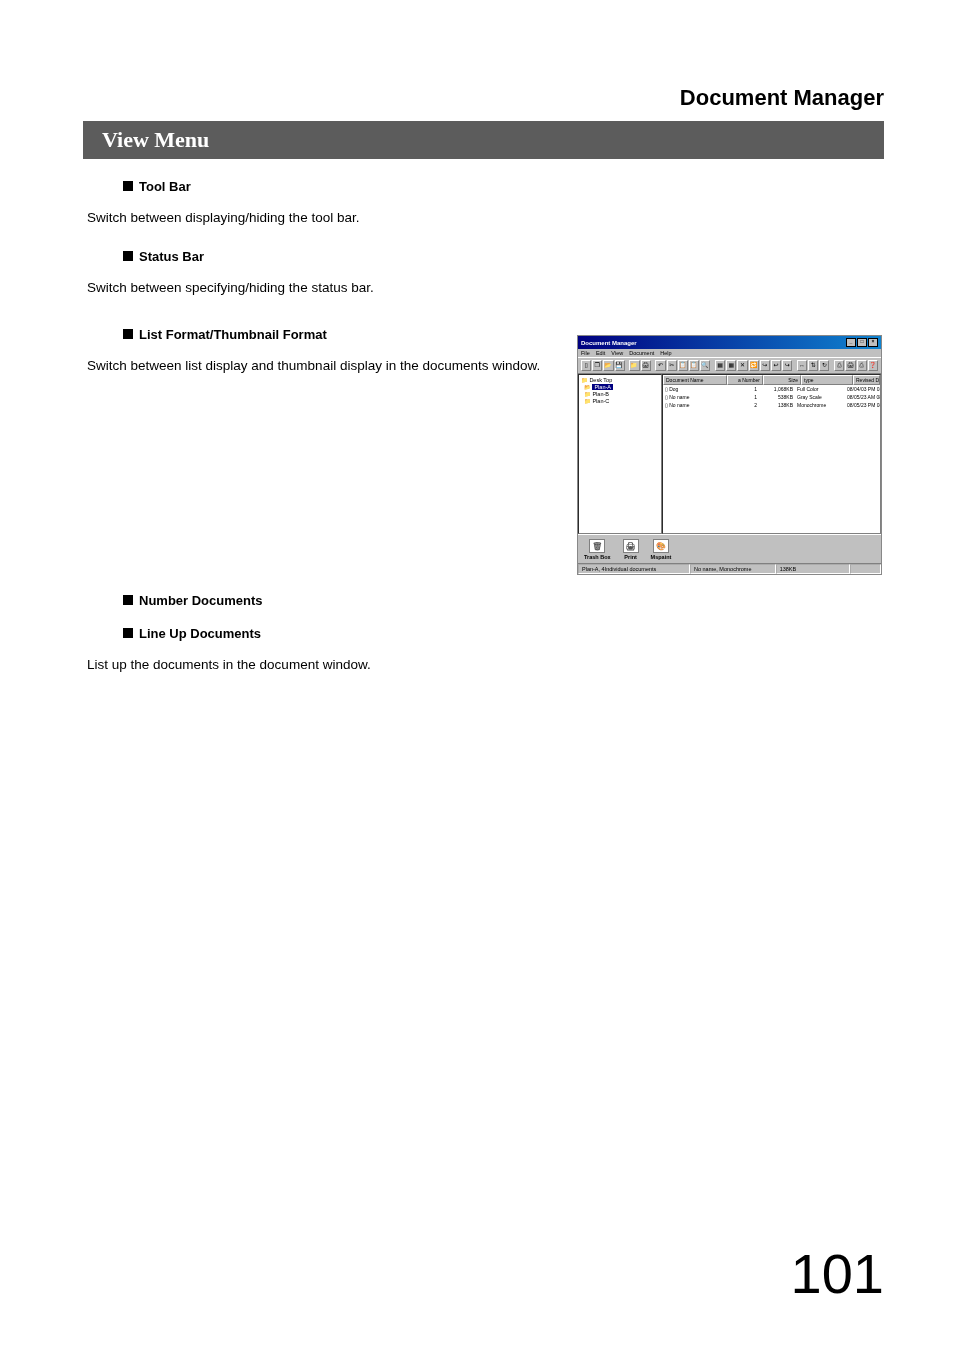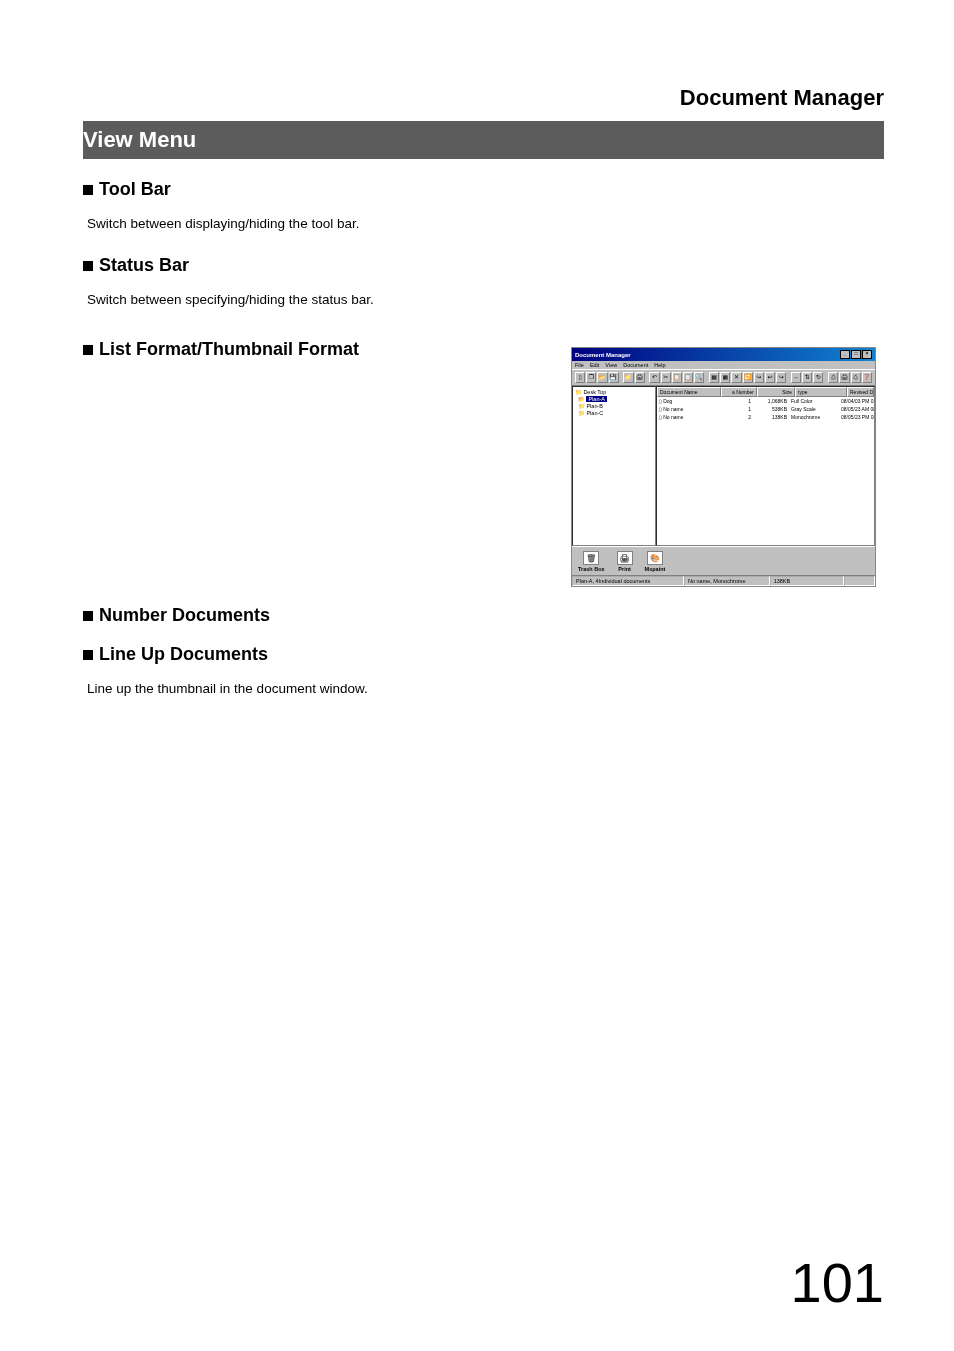--- a/index.html
+++ b/index.html
@@ -20,47 +20,49 @@
       font-size: 22px;
       font-weight: bold;
       margin-bottom: 10px;
       padding-right: 0;
     }
     .section-bar {
       background: #5c5c5c;
       color: #fff;
       font-size: 22px;
       font-weight: bold;
-      padding: 6px 0;
+      padding: 6px 19px;
       margin-bottom: 20px;
+      font-family: Liberation Serif, serif;
     }
     .sub-heading {
-      font-size: 18px;
+      font-size: 13px;
       font-weight: bold;
       margin-top: 18px;
       margin-bottom: 10px;
+      margin-left: 40px;
     }
     .sub-heading .bullet {
       display: inline-block;
       width: 10px;
       height: 10px;
       background: #000;
       margin-right: 6px;
       vertical-align: baseline;
     }
     .body-text {
       font-size: 13.5px;
       line-height: 2.0;
       margin-left: 4px;
       margin-bottom: 8px;
       color: #000;
     }
     .two-col {
       display: flex;
-      gap: 8px;
+      gap: 14px;
       align-items: flex-start;
       margin-bottom: 4px;
     }
     .two-col .left {
       flex: 0 0 480px;
     }
     .two-col .left .sub-heading { margin-top: 18px; }
     .two-col .left .body-text.justify {
       text-align: justify;
     }
@@ -200,21 +202,21 @@
       padding: 1px 3px;
       white-space: nowrap;
     }
     .status-cell.s1 { width: 104px; }
     .status-cell.s2 { flex: 1; }
     .status-cell.s3 { width: 66px; }
     .status-cell.s4 { flex: 0.3; }
 
     .page-number {
       position: absolute;
-      bottom: 36px;
+      bottom: 45px;
       right: 70px;
       font-size: 56px;
       font-weight: normal;
       font-family: Arial, sans-serif;
     }
   </style>
 </head>
 <body>
 
 <div class="page-content">
@@ -229,20 +231,21 @@
   <div class="sub-heading">
     <span class="bullet"></span><span>Status Bar</span>
   </div>
   <div class="body-text">Switch between specifying/hiding the status bar.</div>
 
   <div class="two-col">
     <div class="left">
       <div class="sub-heading">
         <span class="bullet"></span><span>List Format/Thumbnail Format</span>
       </div>
+      <div class="body-text justify">Switch between list display and thumbnail display in the documents window.</div>
     </div>
     <div class="right">
 
       <div class="app-window">
         <div class="app-titlebar">
           <span>Document Manager</span>
           <span class="win-btns">
             <span class="win-btn">_</span>
             <span class="win-btn">□</span>
             <span class="win-btn">×</span>
@@ -349,16 +352,16 @@
     </div>
   </div>
 
   <div class="sub-heading">
     <span class="bullet"></span><span>Number Documents</span>
   </div>
 
   <div class="sub-heading">
     <span class="bullet"></span><span>Line Up Documents</span>
   </div>
-  <div class="body-text">Line up the thumbnail in the document window.</div>
+  <div class="body-text">List up the documents in the document window.</div>
 </div>
 
 <div class="page-number">101</div>
 
 </body></html>

